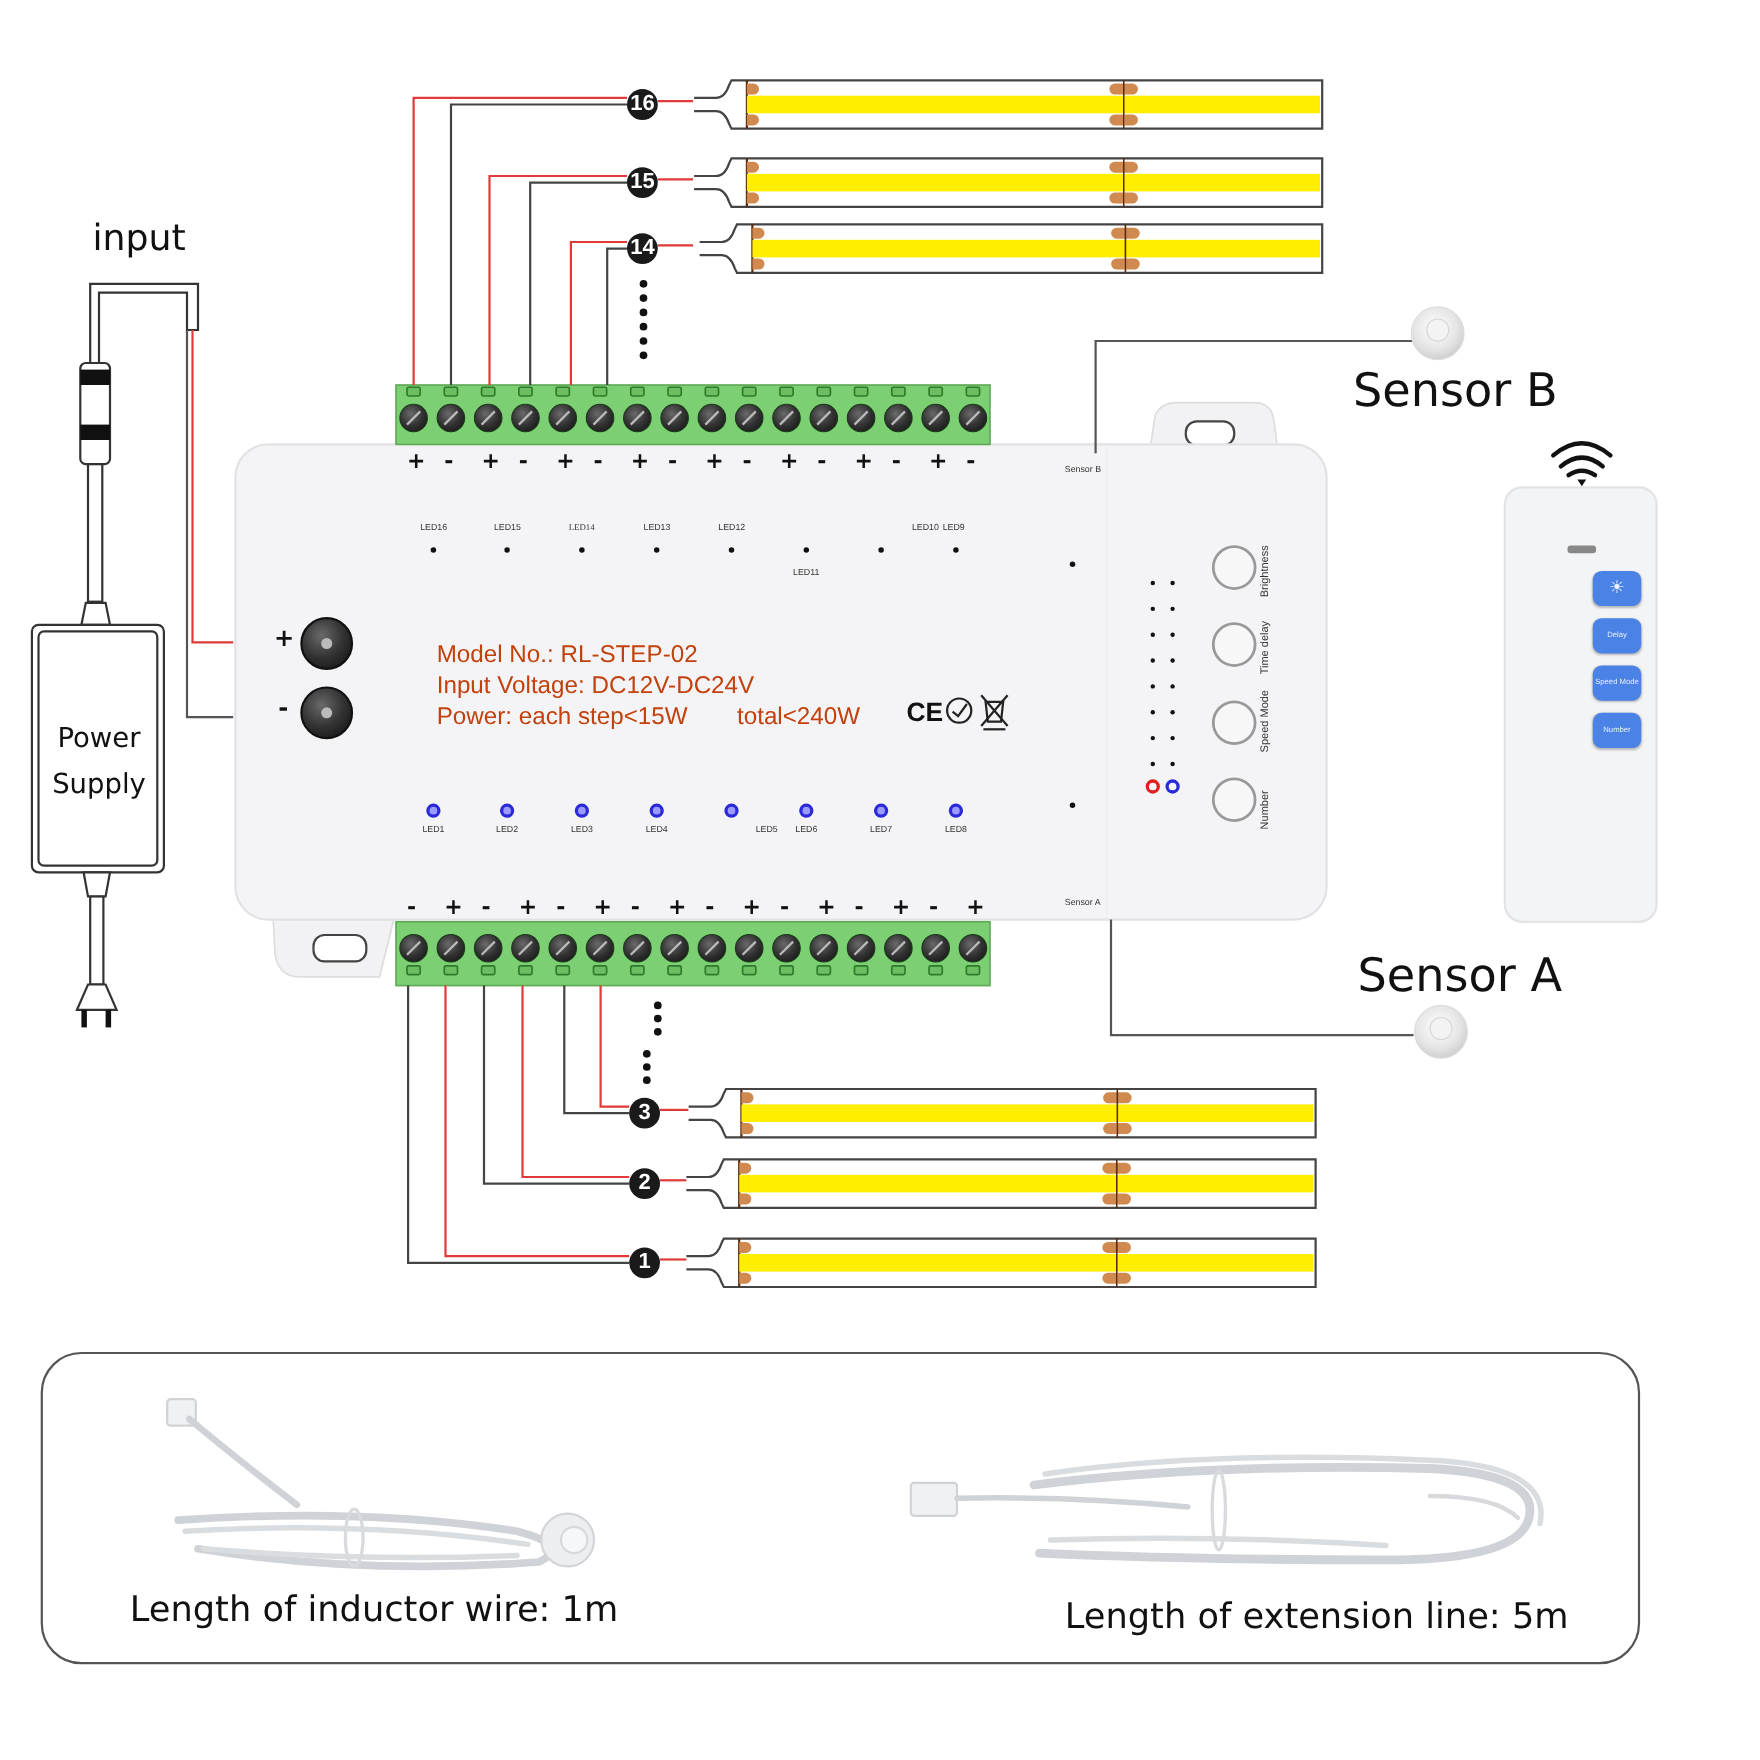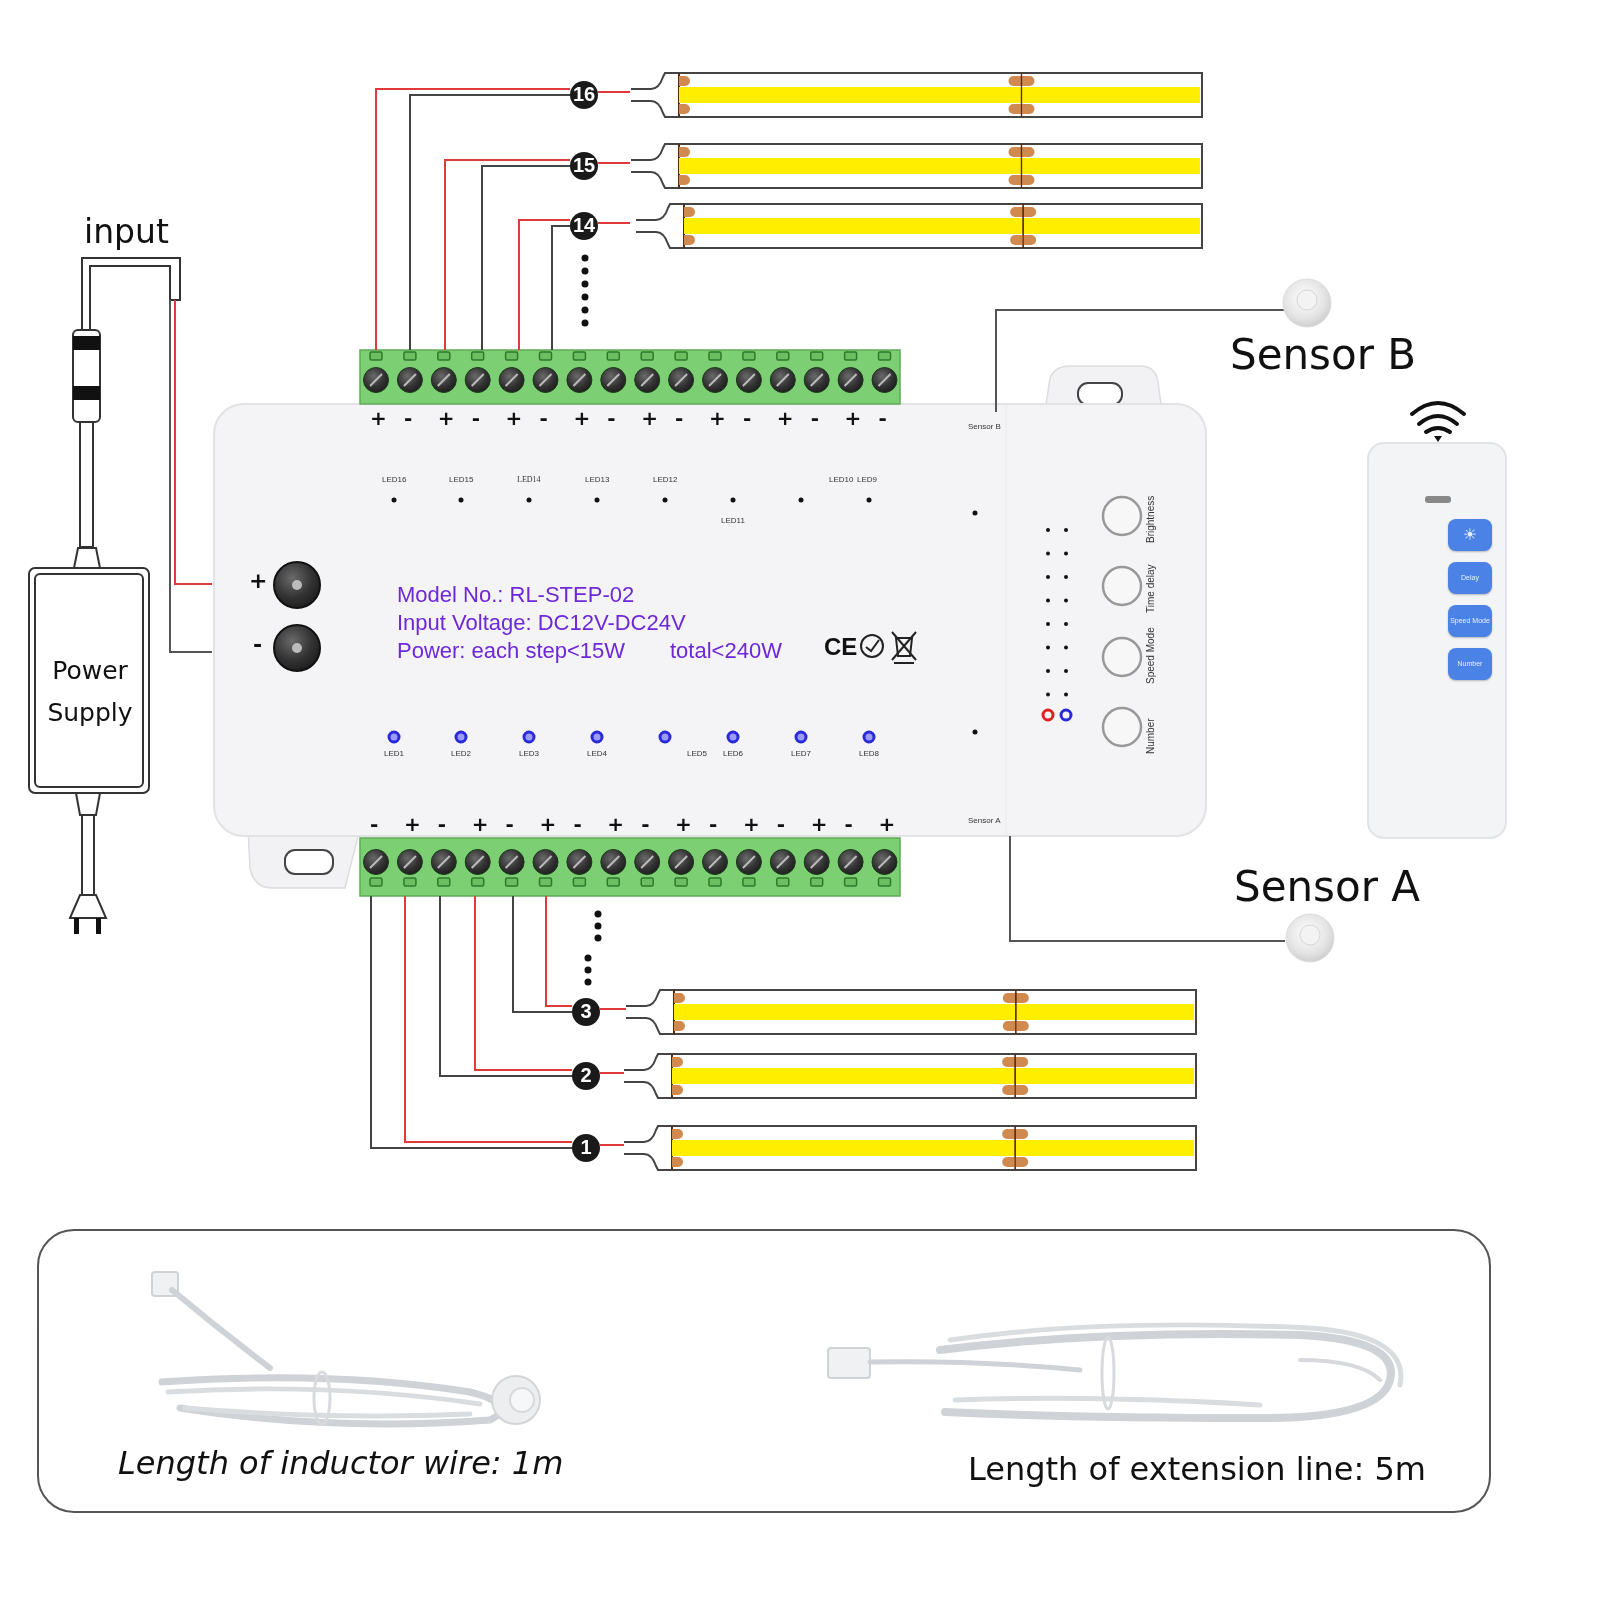--- a/index.html
+++ b/index.html
@@ -1,23 +1,23 @@
 <!DOCTYPE html>
 <html><head>
 <meta charset="utf-8">
 <style>
   html,body{margin:0;padding:0;background:#ffffff;}
   body{width:1600px;height:1600px;position:relative;overflow:hidden;font-family:"DejaVu Sans","Liberation Sans",sans-serif;}
   #stage{position:absolute;left:0;top:0;width:1600px;height:1600px;}
   .txt{position:absolute;color:#111;white-space:nowrap;}
-  .input-label{left:84px;top:212px;font-size:33px;font-family:"DejaVu Sans",sans-serif;}
+  .input-label{left:84px;top:196px;font-size:33px;font-family:"DejaVu Sans",sans-serif;}
   .ps-label{left:30px;top:650px;width:120px;text-align:center;font-size:25px;line-height:42px;white-space:normal;}
   .sensor-label{font-size:42px;font-family:"DejaVu Sans",sans-serif;}
   .title{left:397px;top:532px;font-family:"Liberation Sans",sans-serif;font-size:34px;color:#222;}
-  .spec{font-family:"Liberation Sans",sans-serif;font-size:22px;color:#6d28d9;}
+  .spec{font-family:"Liberation Sans",sans-serif;font-size:22px;color:#c2410c;}
   .tiny{position:absolute;font-family:"Liberation Sans",sans-serif;font-size:8px;color:#333;white-space:nowrap;}
   .vert{position:absolute;font-family:"Liberation Sans",sans-serif;font-size:10px;color:#333;transform:rotate(-90deg);transform-origin:left top;white-space:nowrap;line-height:10px;}
   .remote-btn{position:absolute;left:1448px;width:44px;height:32px;background:#4b82e6;border-radius:8px;color:#e8f0ff;font-family:"Liberation Sans",sans-serif;font-size:7px;text-align:center;display:flex;align-items:center;justify-content:center;line-height:8px;box-shadow:0 1px 2px rgba(0,0,0,.25);}
   .caption{font-family:"DejaVu Sans",sans-serif;font-size:32px;color:#111;}
 </style>
 </head>
 <body>
 
 <div id="stage">
   <svg id="svg" width="1600" height="1600" viewBox="0 0 1600 1600" xmlns="http://www.w3.org/2000/svg">
@@ -453,15 +453,15 @@
       <div class="txt" style="left: 572px; top: 1000px; width: 28px; text-align: center; font-size: 20px; font-weight: bold; color: rgb(255, 255, 255); font-family: &quot;Liberation Sans&quot;, sans-serif;">3</div>
       <div class="txt" style="left: 572px; top: 1064px; width: 28px; text-align: center; font-size: 20px; font-weight: bold; color: rgb(255, 255, 255); font-family: &quot;Liberation Sans&quot;, sans-serif;">2</div>
       <div class="txt" style="left: 572px; top: 1136px; width: 28px; text-align: center; font-size: 20px; font-weight: bold; color: rgb(255, 255, 255); font-family: &quot;Liberation Sans&quot;, sans-serif;">1</div>
     </div>
 
   <div class="remote-btn" style="top:519px;font-size:16px;">☀</div>
   <div class="remote-btn" style="top:562px;">Delay</div>
   <div class="remote-btn" style="top:605px;">Speed Mode</div>
   <div class="remote-btn" style="top:648px;">Number</div>
 
-  <div class="txt caption" style="left:118px;top:1444px;font-style:italic;">Length of inductor wire: 1m</div>
+  <div class="txt caption" style="left:118px;top:1444px;">Length of inductor wire: 1m</div>
   <div class="txt caption" style="left:968px;top:1450px;">Length of extension line: 5m</div>
 </div>
 
 </body></html>

